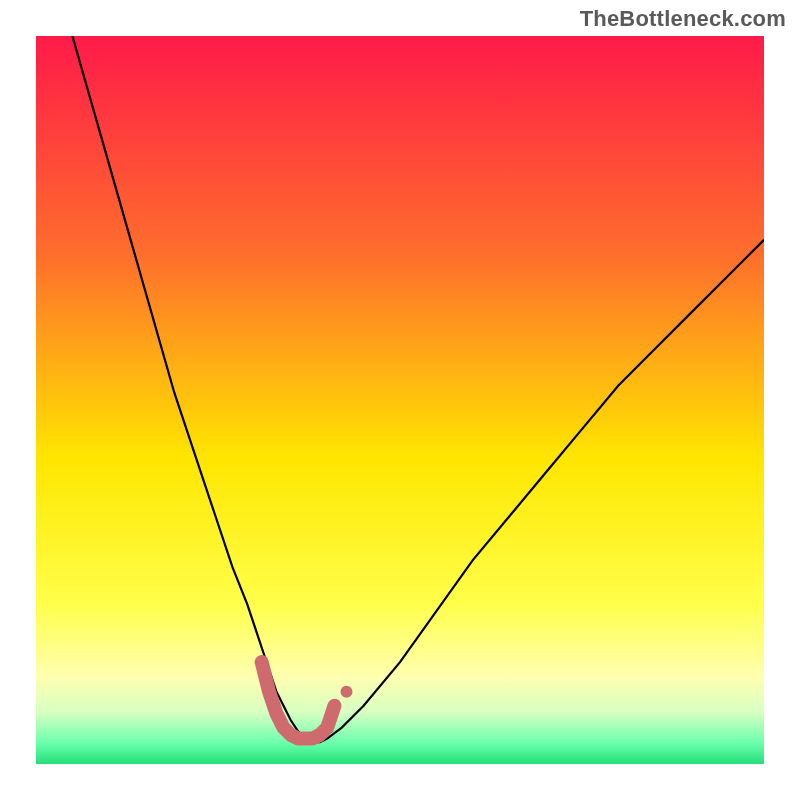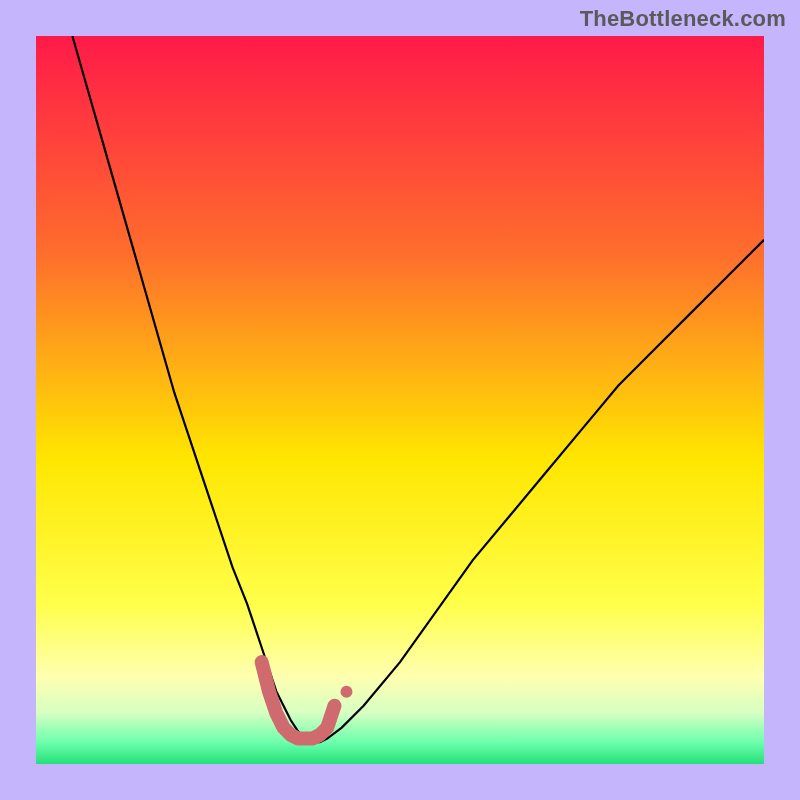--- a/index.html
+++ b/index.html
@@ -1,21 +1,21 @@
 <!DOCTYPE html>
 <html><head>
 <meta charset="utf-8">
 <style>
   * { margin: 0; padding: 0; box-sizing: border-box; }
   html, body { width: 800px; height: 800px; overflow: hidden; background: #000; }
   .stage {
     position: relative;
     width: 800px;
     height: 800px;
-    background: #c4b5fd;
+    background: #ffffff;
   }
   .plot-area {
     position: absolute;
     left: 36px;
     top: 36px;
     width: 728px;
     height: 728px;
     overflow: hidden;
   }
   .gradient-bg {

